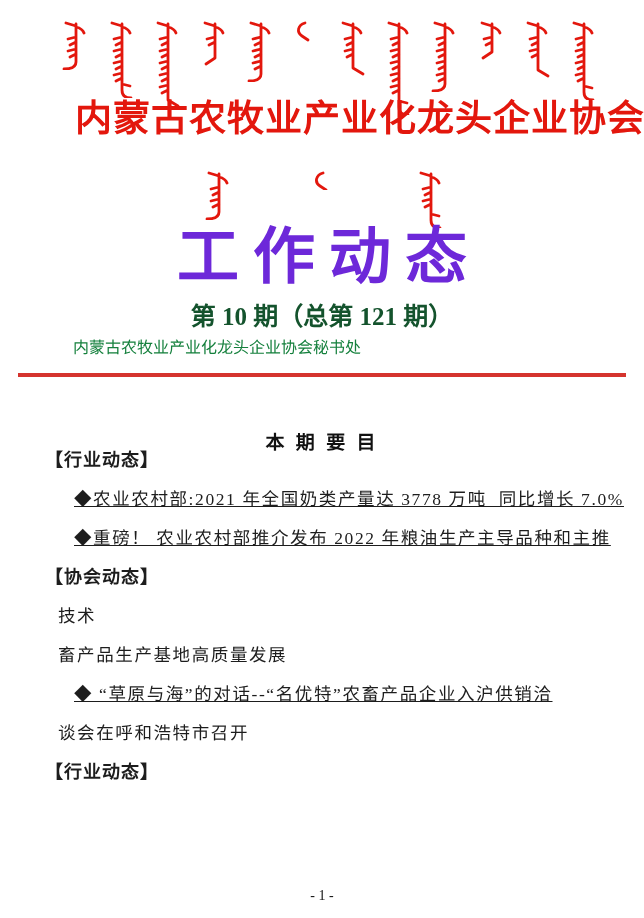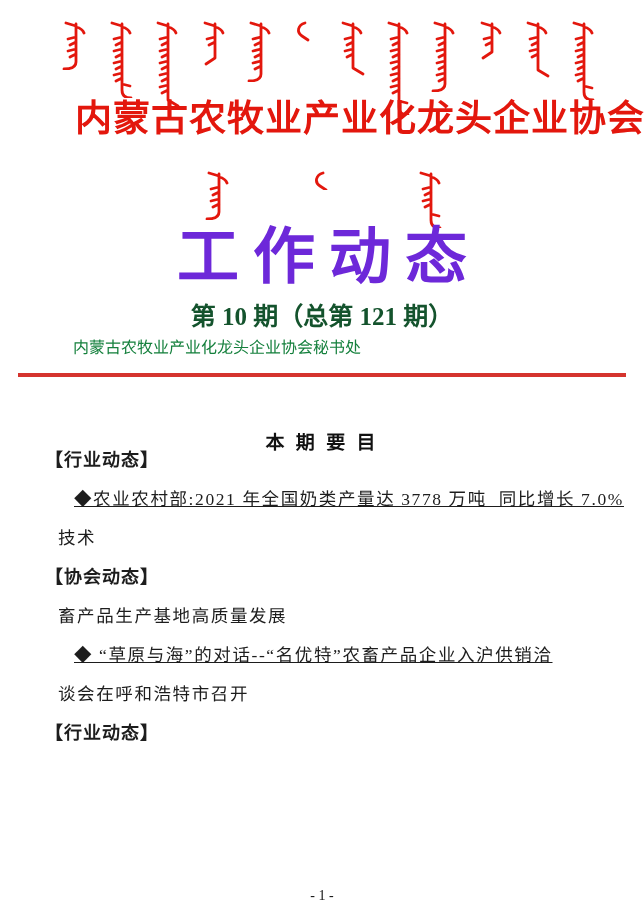--- a/index.html
+++ b/index.html
@@ -142,22 +142,23 @@
     <span>内蒙古农牧业产业化龙头企业协会秘书处</span>
   </div>
 
   <div class="red-rule" style="background: rgb(213, 52, 46);"></div>
 
   <div class="contents-title">本 期 要 目</div>
 
   <div class="toc">
       <div class="toc-line section">【行业动态】</div>
       <div class="toc-line item">◆农业农村部:2021 年全国奶类产量达 3778 万吨  同比增长 7.0%</div>
+      <div class="toc-line item">◆重磅！ 农业农村部推介发布 2022 年粮油生产主导品种和主推</div>
+      <div class="toc-line section">【协会动态】</div>
       <div class="toc-line cont">技术</div>
-      <div class="toc-line section">【协会动态】</div>
       <div class="toc-line cont">畜产品生产基地高质量发展</div>
       <div class="toc-line item">◆ “草原与海”的对话--“名优特”农畜产品企业入沪供销洽</div>
       <div class="toc-line cont">谈会在呼和浩特市召开</div>
       <div class="toc-line section">【行业动态】</div>
     </div>
 
   <div class="footer">- 1 -</div>
 
 </div>
 

